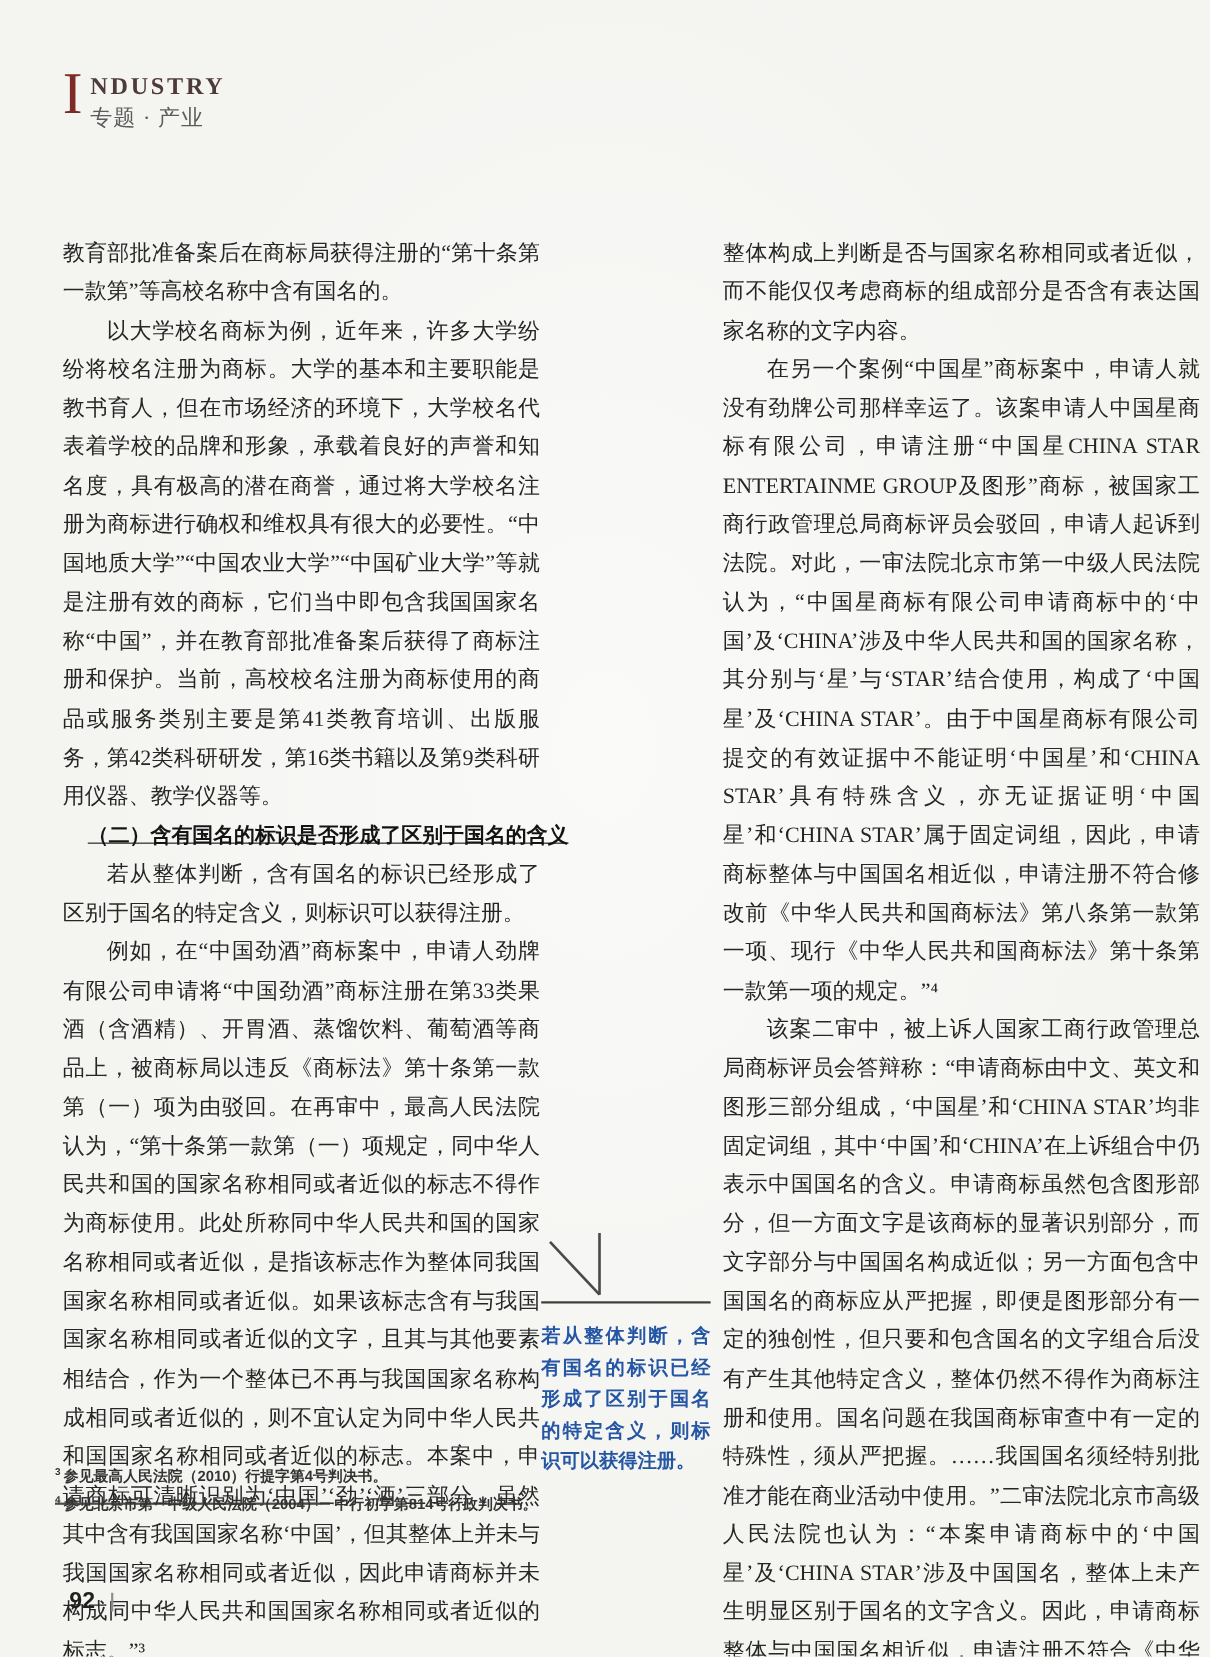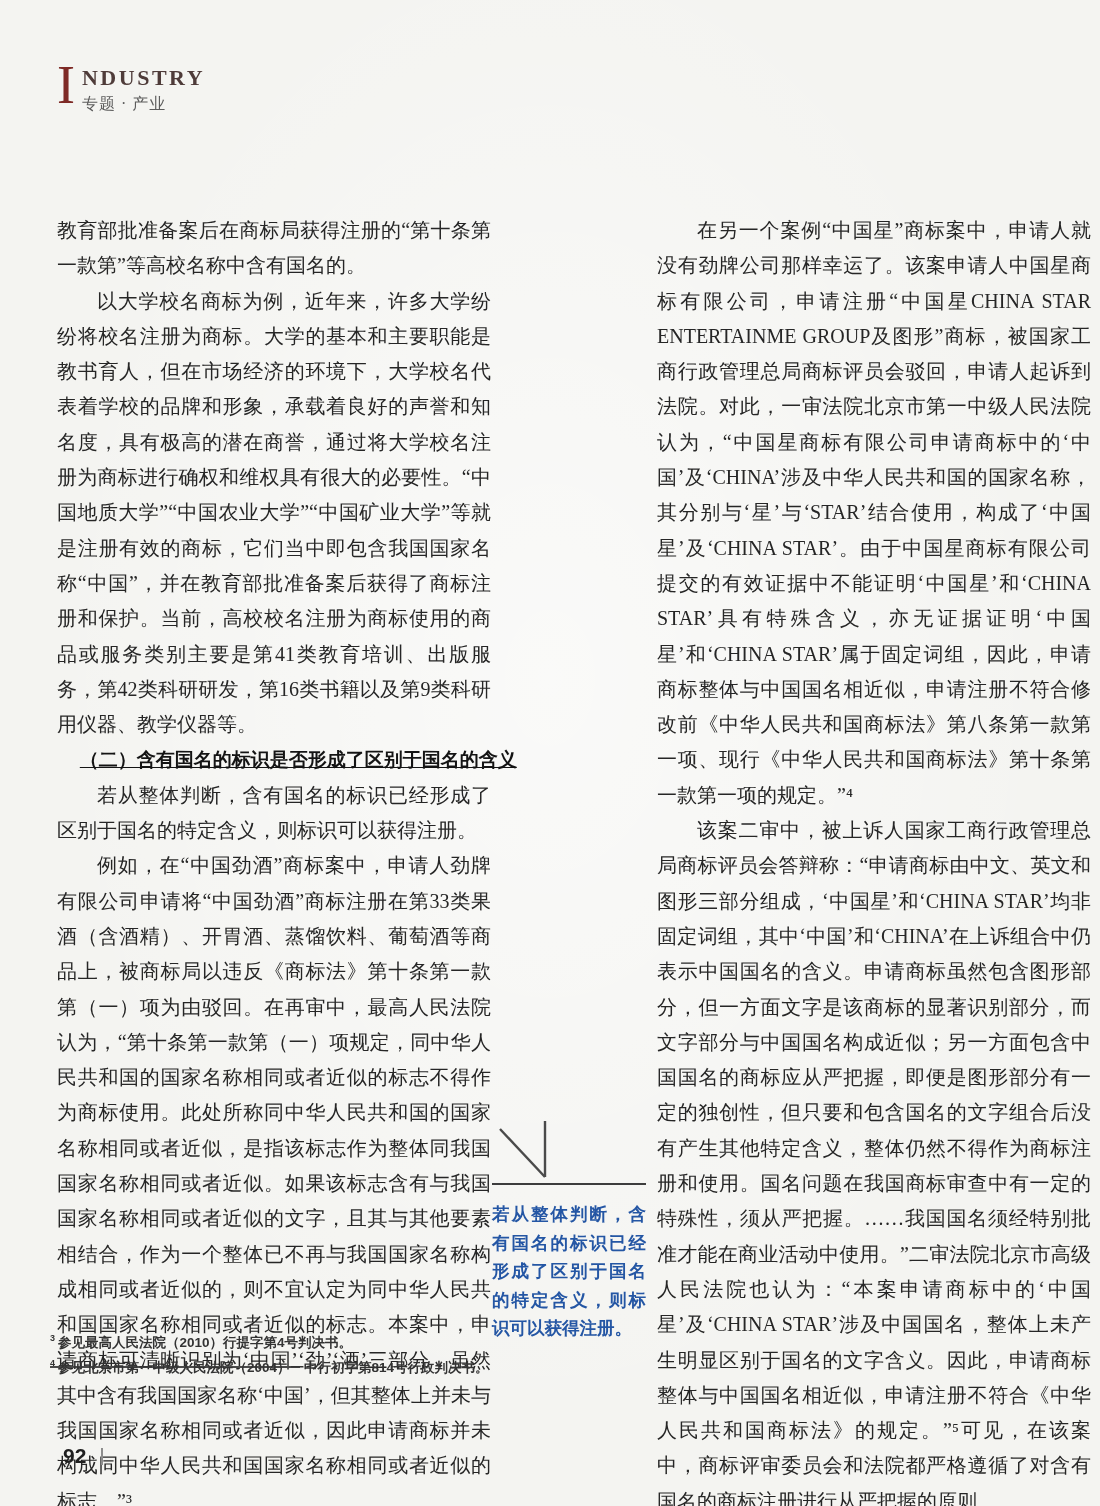--- a/index.html
+++ b/index.html
@@ -25,21 +25,21 @@
   }
   .header-text { margin-left: 7px; padding-top: 1px; }
   .magazine-name {
     font-family: "Liberation Serif", serif;
     font-size: 22px; letter-spacing: 2.5px; font-weight: 600;
     color: var(--magazine-text, #4e3b39);
   }
   .section-name {
     margin-top: 3px;
     font-family: "Liberation Serif", "DejaVu Serif", serif;
-    font-size: 16px; letter-spacing: 1px;
+    font-size: 20px; letter-spacing: 1px;
     color: #5c5c5c;
   }
 
   
   .column {
     position: absolute; top: 213px; width: 434px;
     font-size: 20px; line-height: 35.3px;
     color: var(--body-text, #262626);
     text-align: justify;
   }
@@ -98,20 +98,21 @@
 
   <div class="column left-column">
       <p class="para">教育部批准备案后在商标局获得注册的“第十条第一款第”等高校名称中含有国名的。</p>
       <p class="para indent">以大学校名商标为例，近年来，许多大学纷纷将校名注册为商标。大学的基本和主要职能是教书育人，但在市场经济的环境下，大学校名代表着学校的品牌和形象，承载着良好的声誉和知名度，具有极高的潜在商誉，通过将大学校名注册为商标进行确权和维权具有很大的必要性。“中国地质大学”“中国农业大学”“中国矿业大学”等就是注册有效的商标，它们当中即包含我国国家名称“中国”，并在教育部批准备案后获得了商标注册和保护。当前，高校校名注册为商标使用的商品或服务类别主要是第41类教育培训、出版服务，第42类科研研发，第16类书籍以及第9类科研用仪器、教学仪器等。</p>
       <p class="para heading">（二）含有国名的标识是否形成了区别于国名的含义</p>
       <p class="para indent">若从整体判断，含有国名的标识已经形成了区别于国名的特定含义，则标识可以获得注册。</p>
       <p class="para indent">例如，在“中国劲酒”商标案中，申请人劲牌有限公司申请将“中国劲酒”商标注册在第33类果酒（含酒精）、开胃酒、蒸馏饮料、葡萄酒等商品上，被商标局以违反《商标法》第十条第一款第（一）项为由驳回。在再审中，最高人民法院认为，“第十条第一款第（一）项规定，同中华人民共和国的国家名称相同或者近似的标志不得作为商标使用。此处所称同中华人民共和国的国家名称相同或者近似，是指该标志作为整体同我国国家名称相同或者近似。如果该标志含有与我国国家名称相同或者近似的文字，且其与其他要素相结合，作为一个整体已不再与我国国家名称构成相同或者近似的，则不宜认定为同中华人民共和国国家名称相同或者近似的标志。本案中，申请商标可清晰识别为‘中国’‘劲’‘酒’三部分，虽然其中含有我国国家名称‘中国’，但其整体上并未与我国国家名称相同或者近似，因此申请商标并未构成同中华人民共和国国家名称相同或者近似的标志。”³</p>
     </div>
 
   <div class="column right-column">
+      <p class="para">整体构成上判断是否与国家名称相同或者近似，而不能仅仅考虑商标的组成部分是否含有表达国家名称的文字内容。</p>
       <p class="para indent">在另一个案例“中国星”商标案中，申请人就没有劲牌公司那样幸运了。该案申请人中国星商标有限公司，申请注册“中国星CHINA STAR ENTERTAINME GROUP及图形”商标，被国家工商行政管理总局商标评员会驳回，申请人起诉到法院。对此，一审法院北京市第一中级人民法院认为，“中国星商标有限公司申请商标中的‘中国’及‘CHINA’涉及中华人民共和国的国家名称，其分别与‘星’与‘STAR’结合使用，构成了‘中国星’及‘CHINA STAR’。由于中国星商标有限公司提交的有效证据中不能证明‘中国星’和‘CHINA STAR’具有特殊含义，亦无证据证明‘中国星’和‘CHINA STAR’属于固定词组，因此，申请商标整体与中国国名相近似，申请注册不符合修改前《中华人民共和国商标法》第八条第一款第一项、现行《中华人民共和国商标法》第十条第一款第一项的规定。”⁴</p>
       <p class="para indent">该案二审中，被上诉人国家工商行政管理总局商标评员会答辩称：“申请商标由中文、英文和图形三部分组成，‘中国星’和‘CHINA STAR’均非固定词组，其中‘中国’和‘CHINA’在上诉组合中仍表示中国国名的含义。申请商标虽然包含图形部分，但一方面文字是该商标的显著识别部分，而文字部分与中国国名构成近似；另一方面包含中国国名的商标应从严把握，即便是图形部分有一定的独创性，但只要和包含国名的文字组合后没有产生其他特定含义，整体仍然不得作为商标注册和使用。国名问题在我国商标审查中有一定的特殊性，须从严把握。……我国国名须经特别批准才能在商业活动中使用。”二审法院北京市高级人民法院也认为：“本案申请商标中的‘中国星’及‘CHINA STAR’涉及中国国名，整体上未产生明显区别于国名的文字含义。因此，申请商标整体与中国国名相近似，申请注册不符合《中华人民共和国商标法》的规定。”⁵可见，在该案中，商标评审委员会和法院都严格遵循了对含有国名的商标注册进行从严把握的原则。</p>
     </div>
 
   <aside class="pullquote">
     <svg class="pq-arrow" width="52" height="60" viewBox="0 0 52 60">
       <line x1="2" y1="9" x2="47" y2="57" stroke="#4a4a4a" stroke-width="2.4"></line>
       <line x1="47" y1="1" x2="47" y2="57" stroke="#4a4a4a" stroke-width="2.4"></line>
     </svg>
     <div class="pq-rule"></div>

